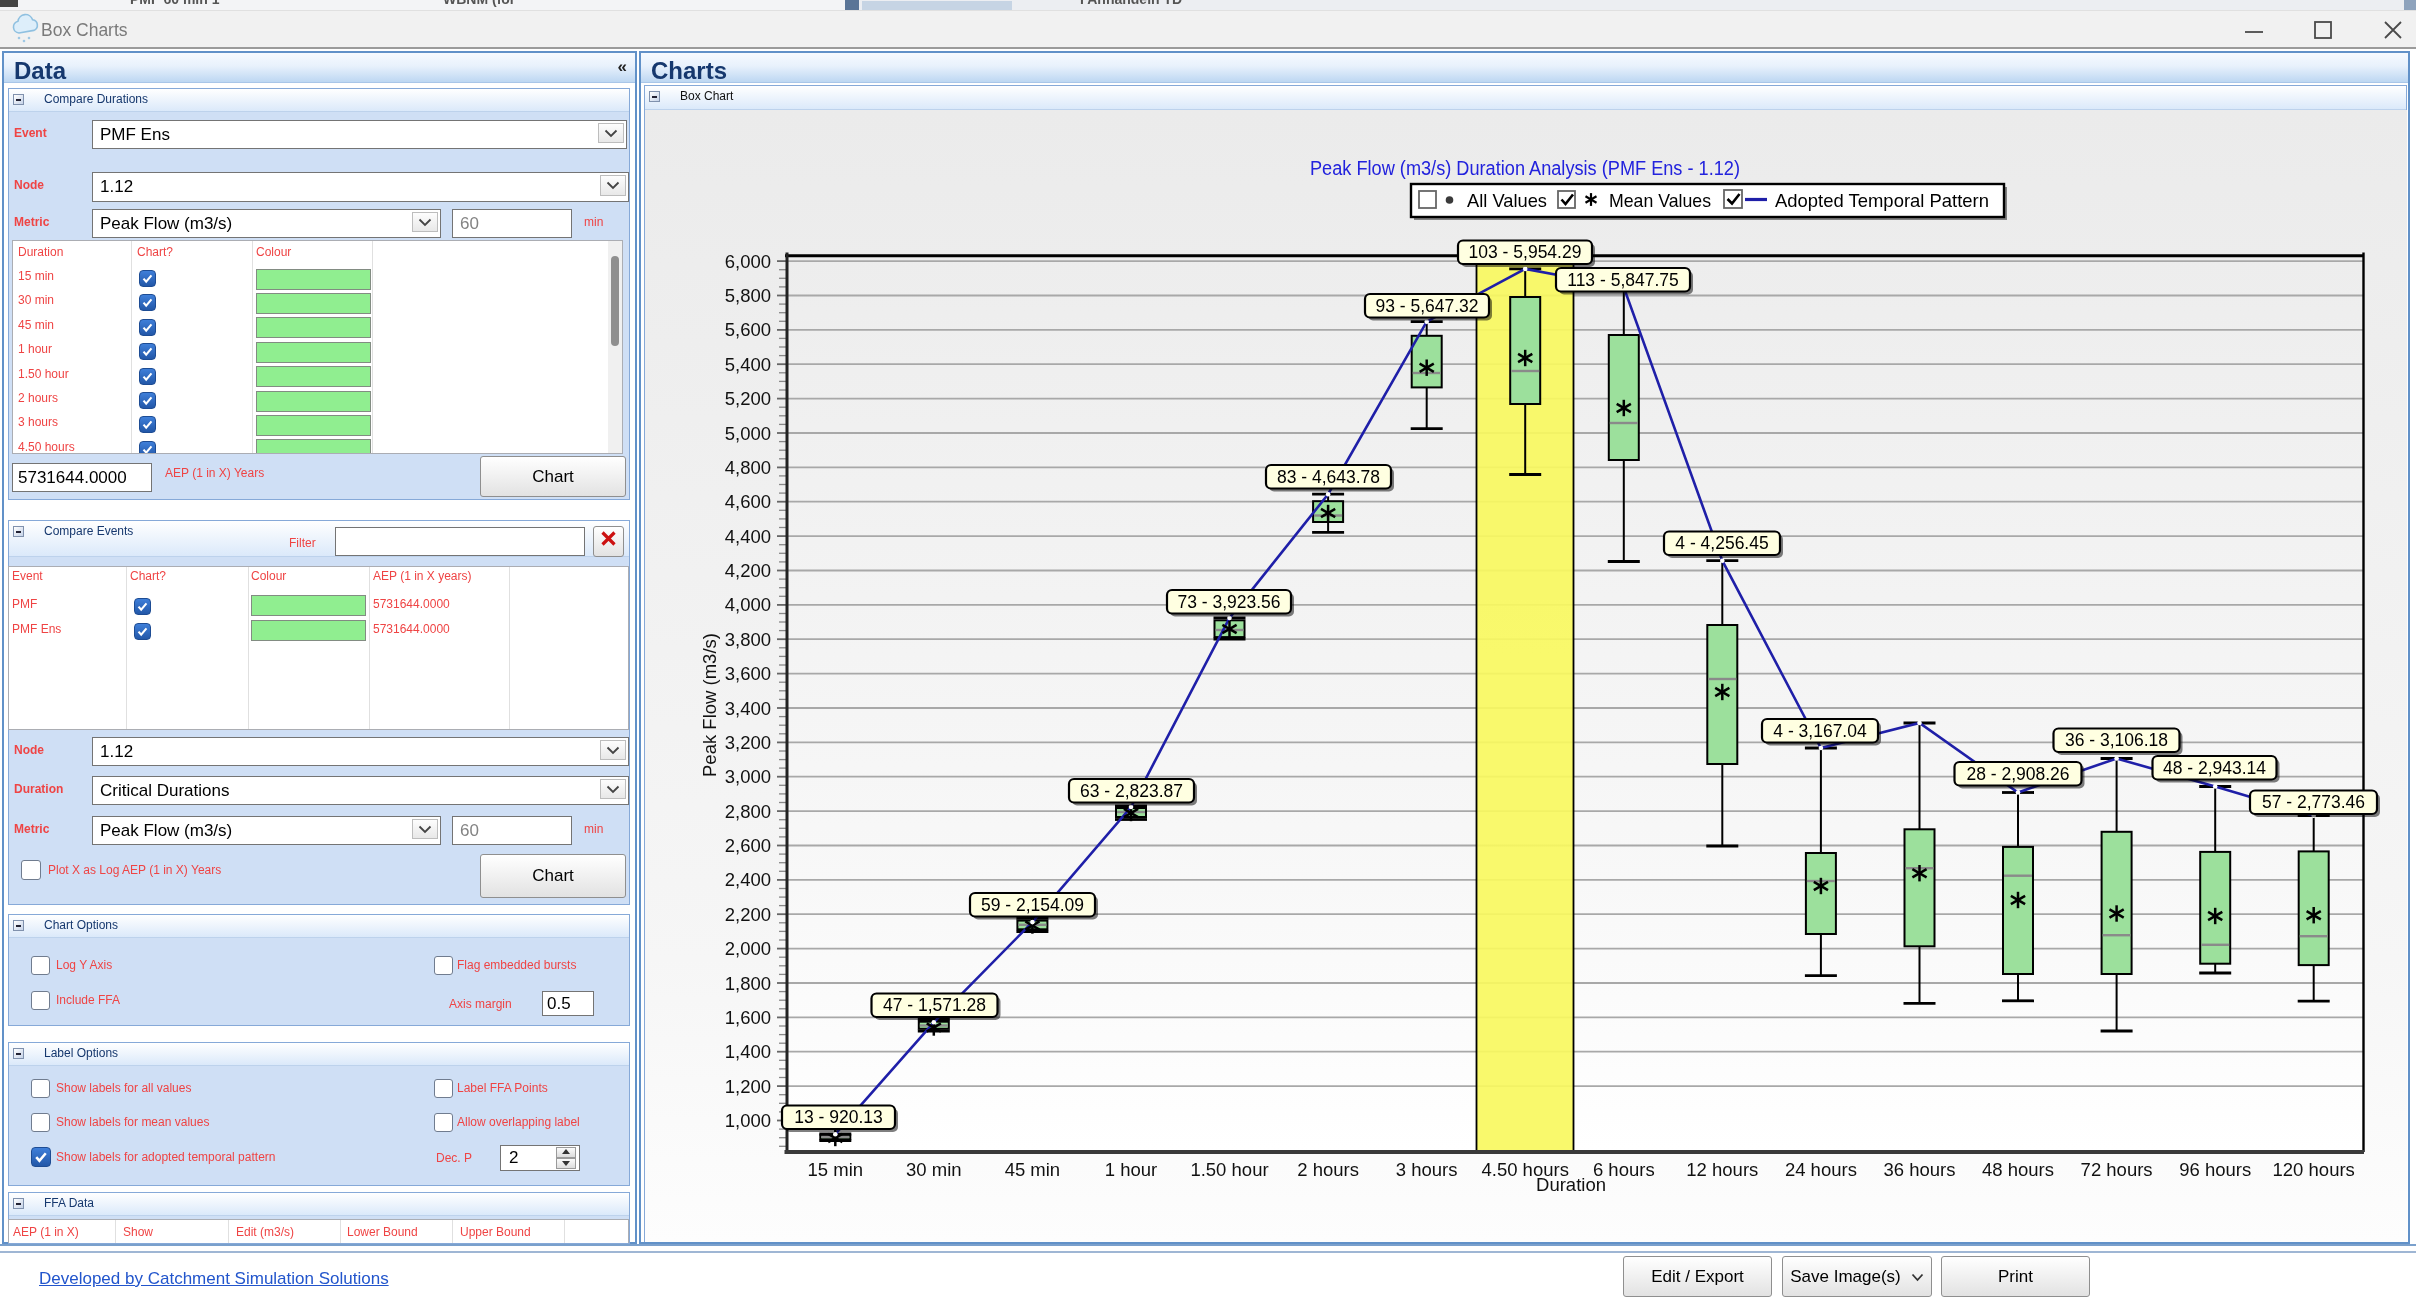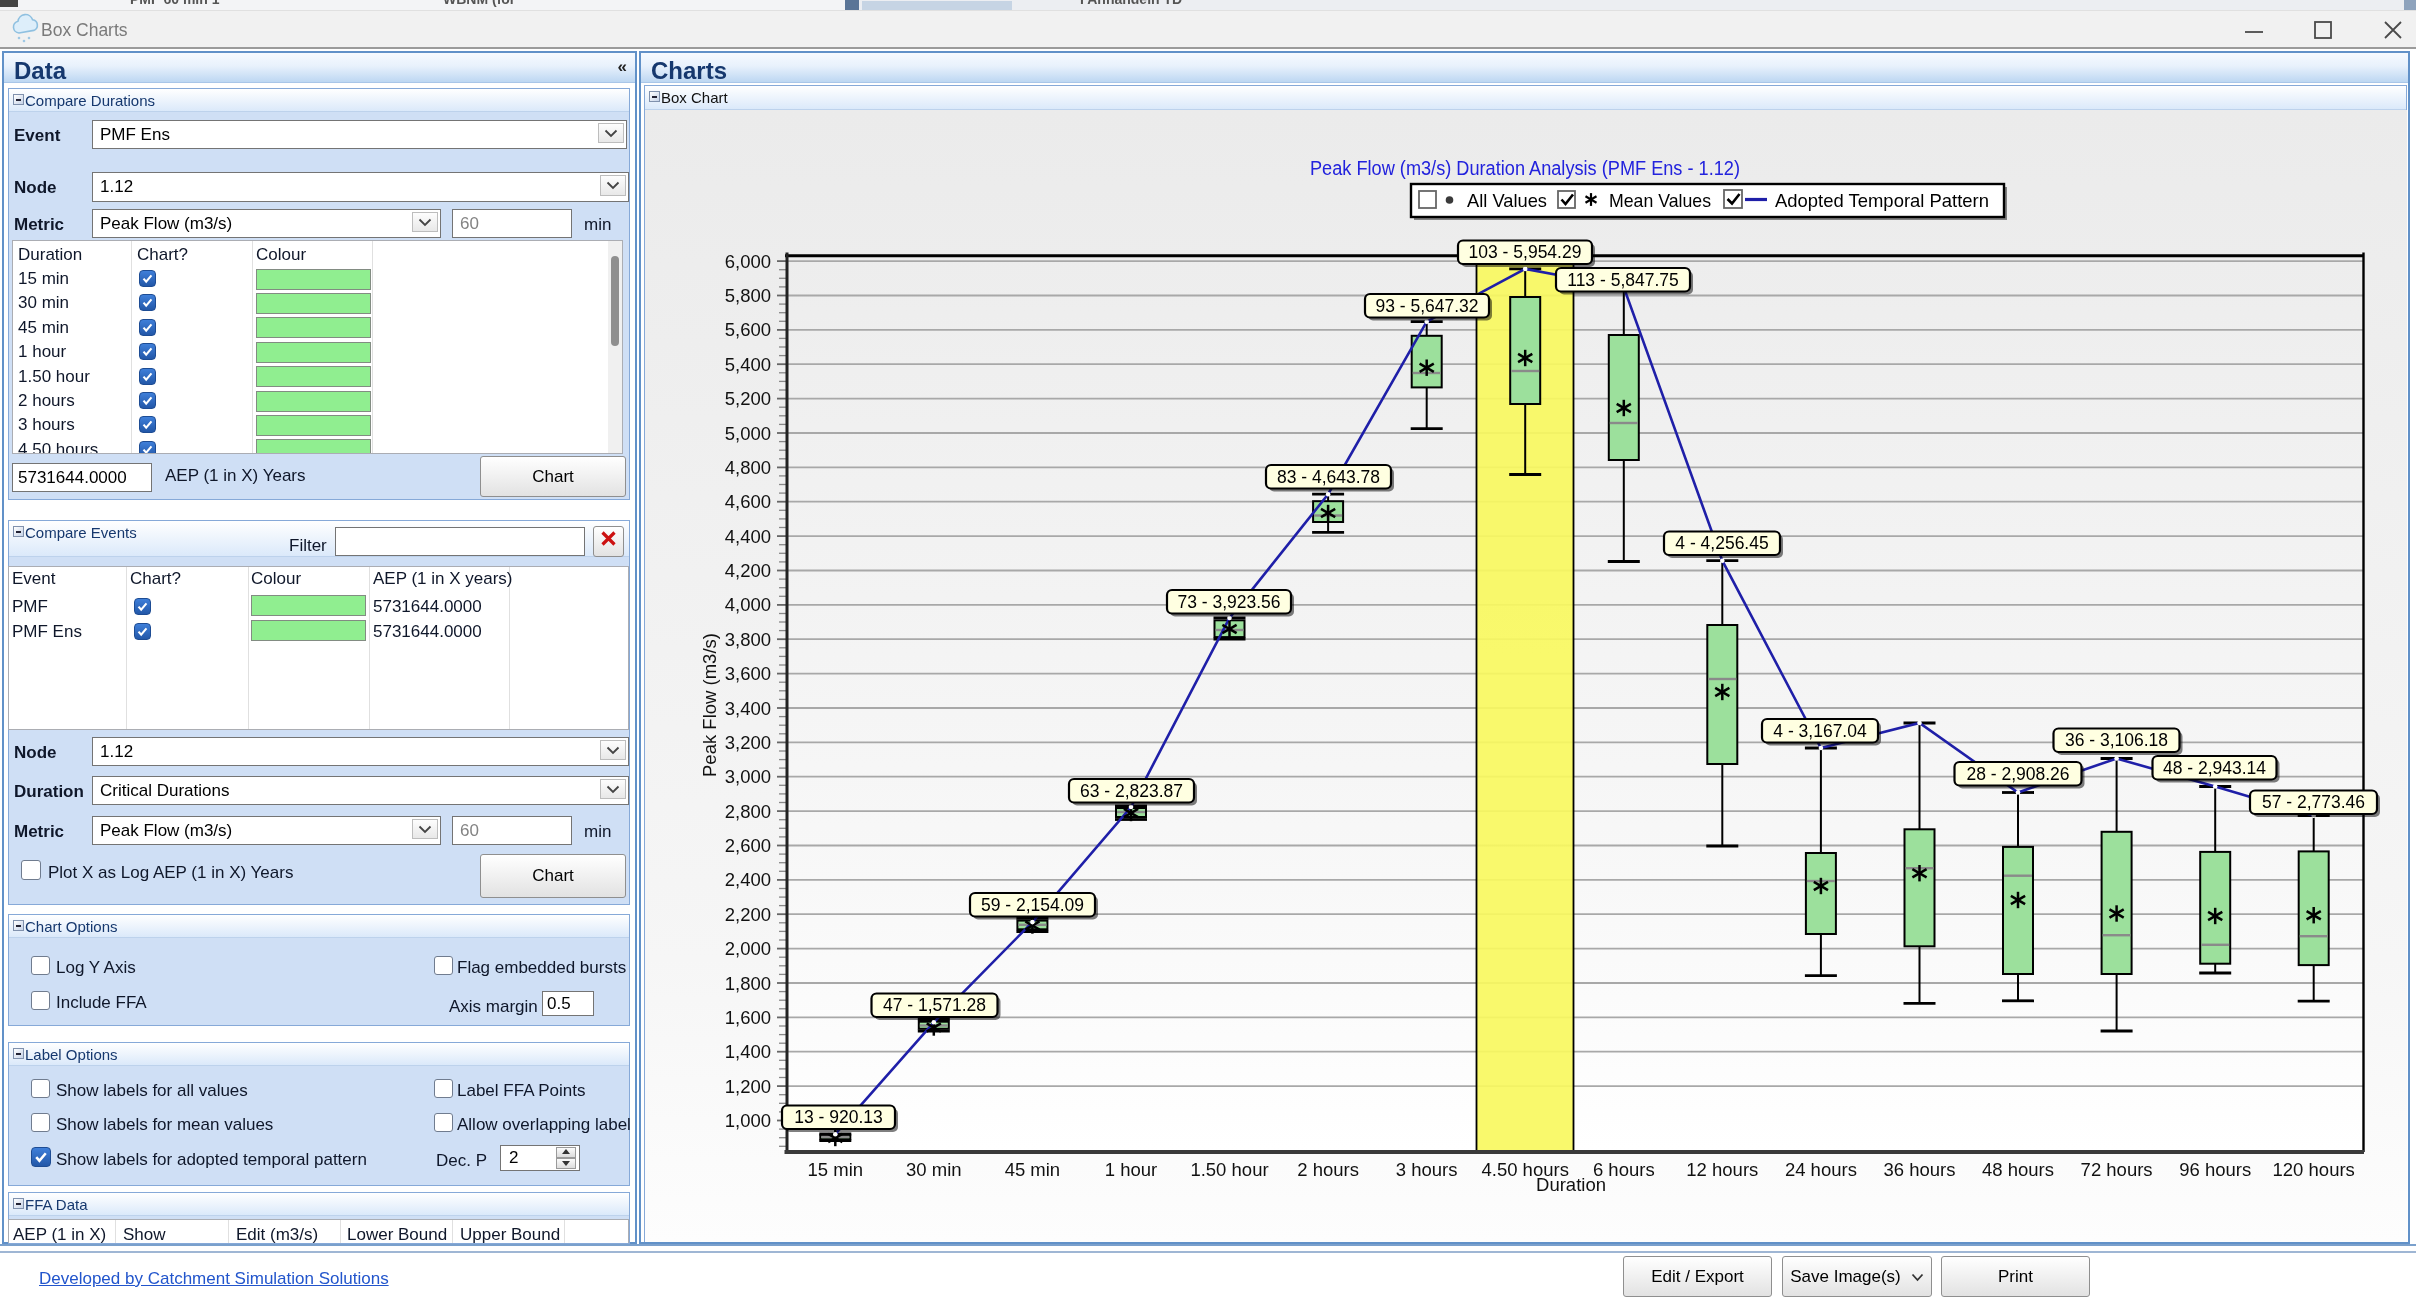--- a/index.html
+++ b/index.html
@@ -1,27 +1,27 @@
 <!DOCTYPE html>
 <html><head><meta charset="utf-8"><title>Box Charts</title>
 <style>
 * { margin:0; padding:0; box-sizing:border-box; }
 html,body { width:2416px; height:1309px; overflow:hidden; }
 body { font-family:"Liberation Sans", sans-serif; background:#fff; position:relative; }
-.lbl { position:absolute; font-size:17px; color:#0f172a; white-space:nowrap; }
+.lbl { position:absolute; font-size:12px; color:#ef4444; white-space:nowrap; }
 .lbl.b { font-weight:bold; }
 .inp { position:absolute; background:#fff; border:1px solid #747474; }
 .inp span { font-size:17px; }
 .dd { position:absolute; background:linear-gradient(#fdfdfd,#e8e8e8); border:1px solid #bdbdbd; display:flex; align-items:center; justify-content:center; }
 .bluecb { position:absolute; background:linear-gradient(#3f7fd9,#2257a8); border:1px solid #1d4c94; border-radius:4px; display:inline-flex; align-items:center; justify-content:center; }
 .plaincb { position:absolute; background:#fff; border:1.5px solid #707c8f; border-radius:3px; }
 .sw { position:absolute; background:#90ee90; border:1px solid #828c82; }
 .sec { position:absolute; background:#cfdff5; border:1px solid #86a9d8; }
 .sech { position:absolute; background:linear-gradient(#ffffff,#dbe9fa); border-bottom:1px solid #bdd2ec; }
-.sectitle { position:absolute; left:16px; top:3px; font-size:15px; color:#16386e; }
+.sectitle { position:absolute; left:35px; top:3px; font-size:12px; color:#16386e; }
 .collapse { position:absolute; left:4px; top:5px; width:11px; height:11px; background:linear-gradient(135deg,#fff,#c6d3e8); border:1px solid #8091ad; }
 .collapse:after { content:""; position:absolute; left:2px; top:4px; width:5px; height:1.5px; background:#223; }
 .tbl { position:absolute; background:#fff; border:1px solid #abadb3; }
 .btn { position:absolute; background:linear-gradient(#ffffff,#e2e2e2); border:1px solid #8f8f8f; border-radius:3px; font-size:17px; color:#000; text-align:center; }
 .spin { position:absolute; width:20px; height:11px; background:linear-gradient(#fbfbfb,#dcdcdc); border:1px solid #9a9a9a; display:inline-flex; align-items:center; justify-content:center; }
 .spin svg { margin-top:-1px; }
 a.dev { position:absolute; left:39px; top:1269px; font-size:17px; color:#2255cc; }
 .phead { position:absolute; height:30px; background:linear-gradient(#f6faff 0%,#e8f1fc 45%,#bdd7f2 100%); border-bottom:1px solid #a9c6e8; }
 .phead span { position:absolute; top:4px; font-size:24px; font-weight:bold; color:#16386e; }
 </style></head>

